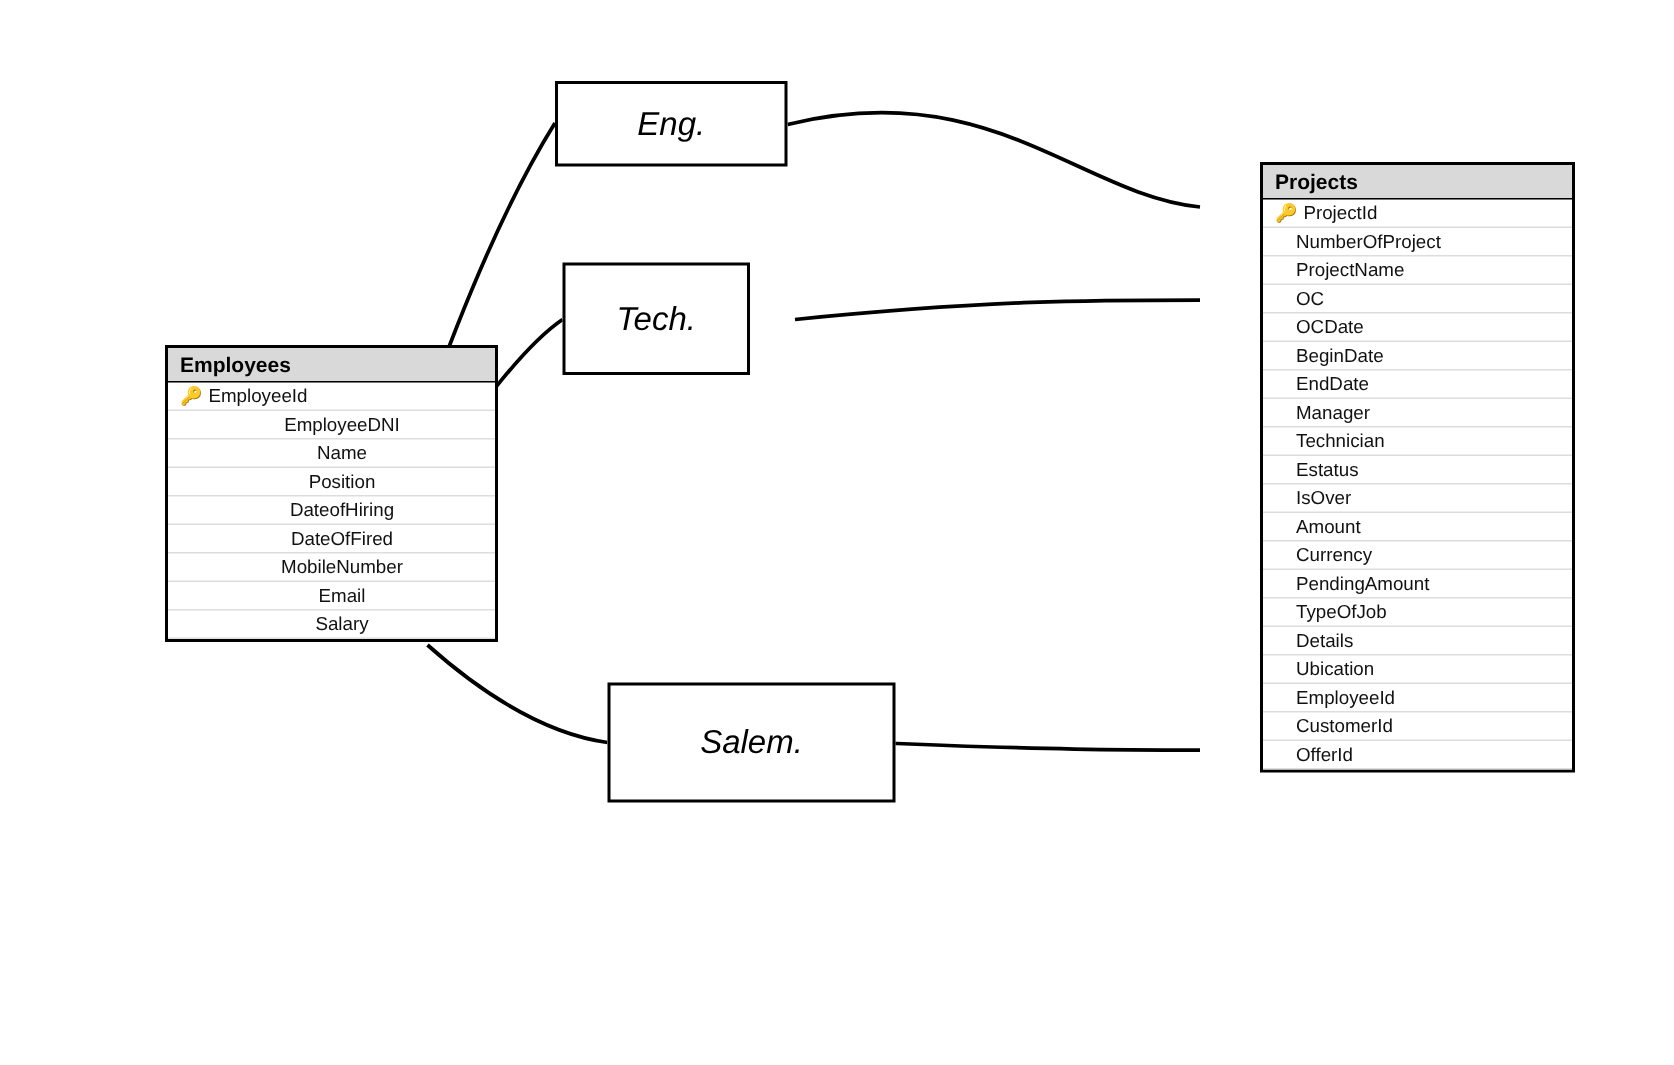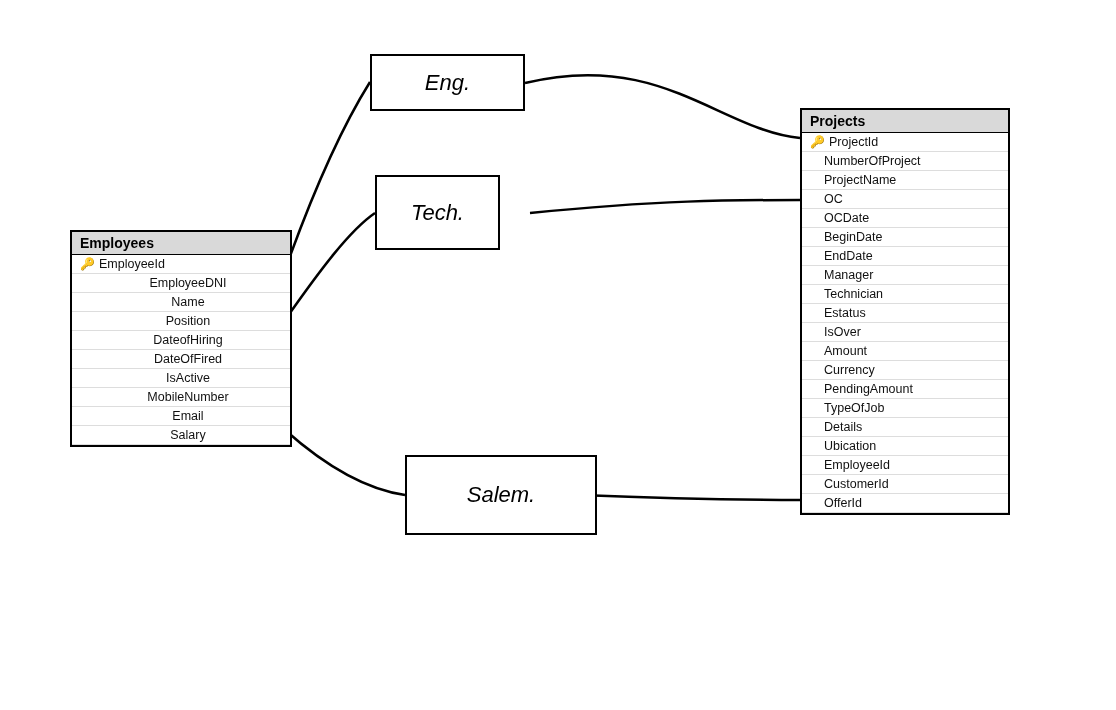--- a/index.html
+++ b/index.html
@@ -24,20 +24,21 @@
       top: 0; left: 0;
       width: 1116px;
       height: 710px;
       pointer-events: none;
     }
 
     .db-table {
       position: absolute;
       border: 2px solid #000;
       background: #fff;
+      margin-left: 40px;
     }
 
     .db-table .table-header {
       background: #d9d9d9;
       font-weight: bold;
       padding: 3px 8px;
       border-bottom: 1px solid #000;
       font-size: 14px;
       display: flex;
       align-items: center;
@@ -102,21 +103,20 @@
     </div>
     <div class="table-row key-row">
       <span class="row-key-icon">🔑</span>
       <span>EmployeeId</span>
     </div>
     <div class="table-row">EmployeeDNI</div>
     <div class="table-row">Name</div>
     <div class="table-row">Position</div>
     <div class="table-row">DateofHiring</div>
     <div class="table-row">DateOfFired</div>
-    <div class="table-row">IsActive</div>
     <div class="table-row">MobileNumber</div>
     <div class="table-row">Email</div>
     <div class="table-row">Salary</div>
   </div>
 
   <div class="db-table" style="left: 800px; top: 108px; width: 210px;">
     <div class="table-header">
       <span>Projects</span>
     </div>
     <div class="table-row key-row">

